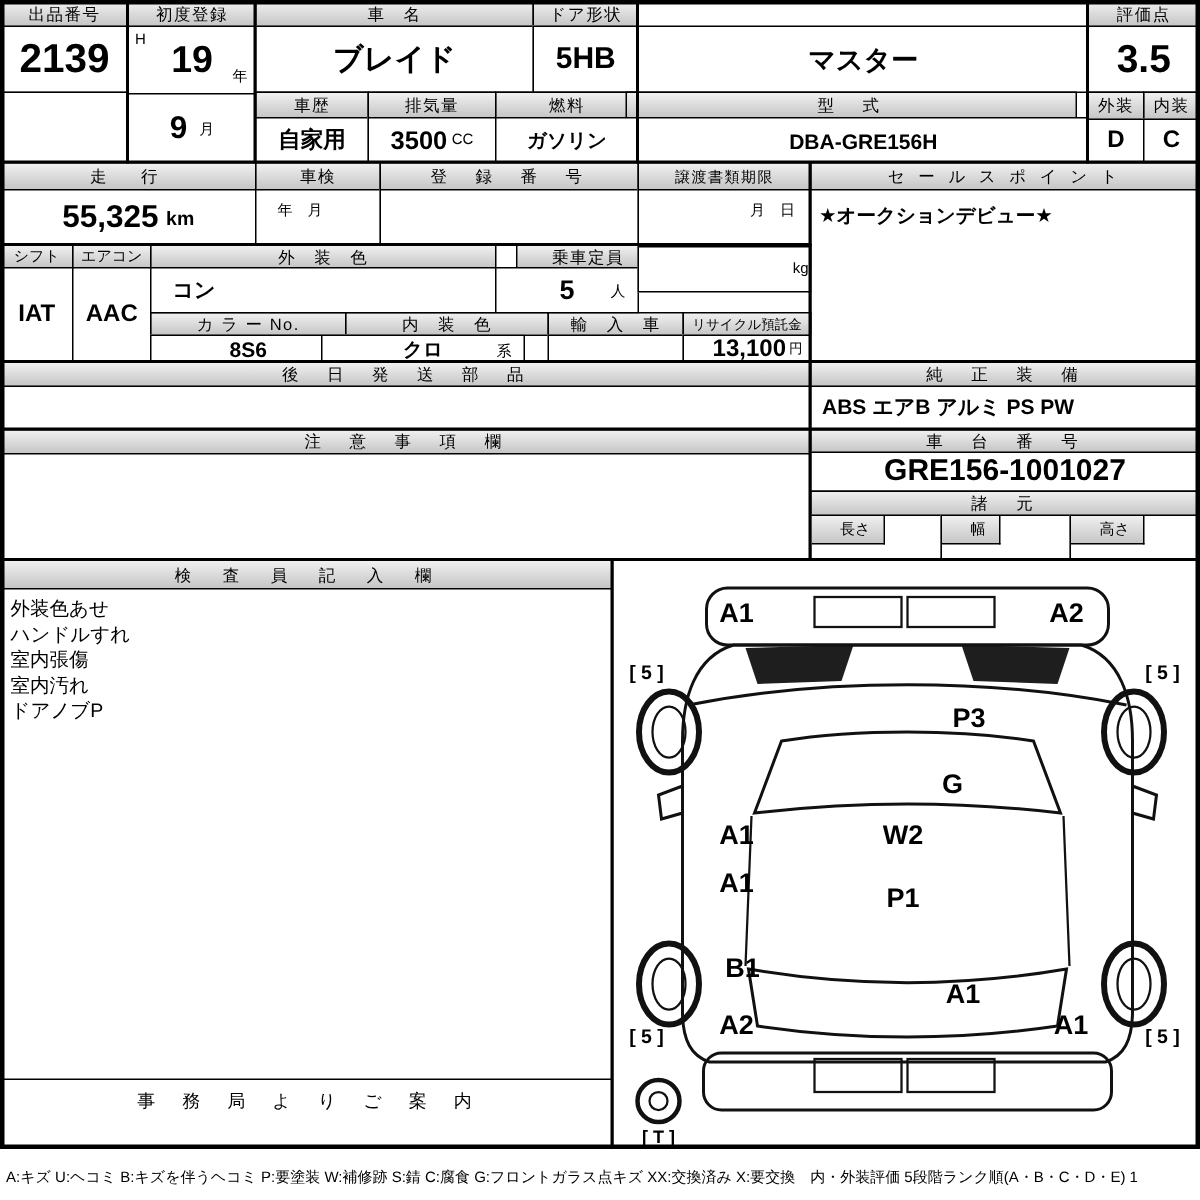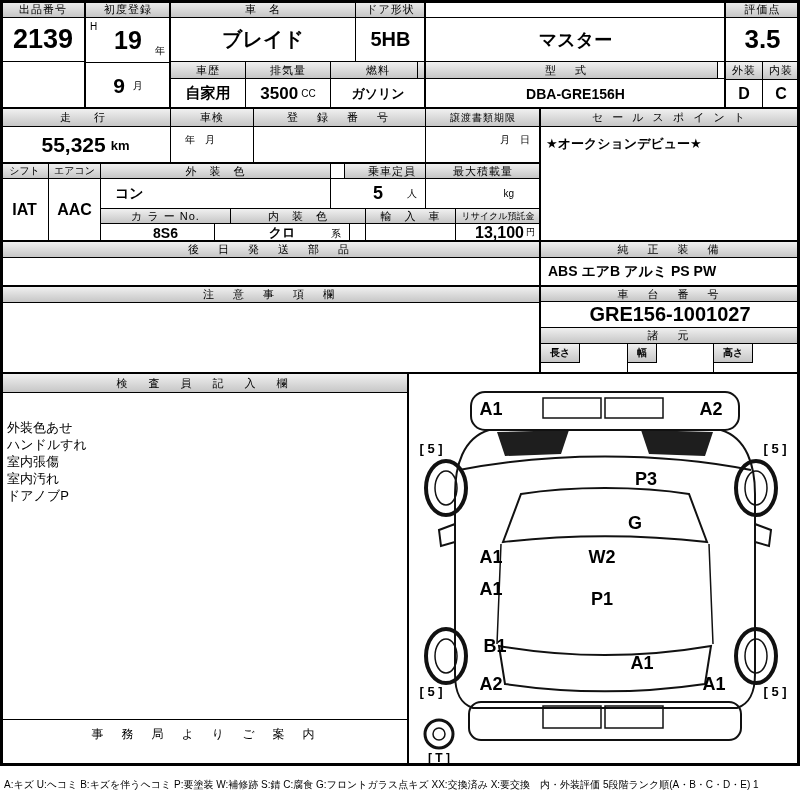--- a/index.html
+++ b/index.html
@@ -9,25 +9,25 @@
         display:flex;align-items:center;justify-content:center;overflow:hidden;white-space:nowrap;}
   .hd{background:linear-gradient(180deg,#f0f0f0 0%,#c6c6c6 100%);font-size:11px;letter-spacing:1px;}
   .val{font-weight:bold;}
   .left{justify-content:flex-start;}
   .right{justify-content:flex-end;}
   .topleft{align-items:flex-start;justify-content:flex-start;}
   .small{font-size:10px;font-weight:normal;}
   .corner{position:absolute;font-size:10px;font-weight:normal;}
   .line{position:absolute;background:#000;}
   .frame{position:absolute;left:0;top:0;width:800px;height:766px;border:3px solid #000;box-sizing:border-box;pointer-events:none;}
-  .chip{position:absolute;left:0;top:0;font-size:10px;padding:2px 9px 2px 9px;
-        background:linear-gradient(180deg,#f0f0f0,#c6c6c6);border-right:1px solid #000;border-bottom:1px solid #000;font-weight:bold;}
+  .chip{position:absolute;left:0;top:0;font-size:10px;padding:2px 9px 2px 19px;
+        background:linear-gradient(180deg,#f0f0f0,#c6c6c6);border-right:1px solid #000;border-bottom:1px solid #000;}
   .diagram{position:absolute;left:408px;top:373px;width:392px;height:392px;border:1px solid #000;box-sizing:border-box;background:#fff;}
   .marker{position:absolute;transform:translate(-50%,-50%);font-weight:bold;font-size:18px;white-space:nowrap;}
-  .insp-lines{position:absolute;left:0;top:414px;width:409px;height:326px;box-sizing:border-box;
+  .insp-lines{position:absolute;left:0;top:392px;width:409px;height:326px;box-sizing:border-box;
               border-left:1px solid #000;border-right:1px solid #000;padding:5px 0 0 6px;font-size:13px;line-height:17px;}
   .legend{position:absolute;left:0;top:766px;width:800px;height:34px;font-size:10px;padding:12px 2px 0 4px;box-sizing:border-box;}
 </style>
 </head>
 <body>
 
 <div class="sheet">
 
   <div class="cell hd" style="left:0;top:0;width:86px;height:18px">出品番号</div>
   <div class="cell hd" style="left:85px;top:0;width:86px;height:18px">初度登録</div>
@@ -90,21 +90,21 @@
 
   <div class="cell hd" style="left:100px;top:163px;width:231px;height:16px">外　装　色</div>
   <div class="cell hd" style="left:344px;top:163px;width:96px;height:16px">乗車定員</div>
   <div class="cell hd" style="left:425px;top:163px;width:116px;height:16px">最大積載量</div>
 
   <div class="cell left val" style="left:100px;top:178px;width:231px;height:31px;font-size:14px;padding-left:14px">コン</div>
   <div class="cell" style="left:330px;top:178px;width:96px;height:31px">
     <span class="val" style="font-size:18px">5</span>
     <span class="corner" style="right:8px;bottom:7px">人</span>
   </div>
-  <div class="cell right small" style="left:425px;top:178px;width:116px;height:31px;padding-right:26px">kg</div>
+  <div class="cell right small" style="left:425px;top:164px;width:116px;height:31px;padding-right:1px">kg</div>
 
   <div class="cell hd" style="left:100px;top:208px;width:131px;height:16px">カ ラ ー No.</div>
   <div class="cell hd" style="left:230px;top:208px;width:136px;height:16px">内　装　色</div>
   <div class="cell hd" style="left:365px;top:208px;width:91px;height:16px">輸　入　車</div>
   <div class="cell hd" style="left:455px;top:208px;width:86px;height:16px;font-size:9px;letter-spacing:0">リサイクル預託金</div>
 
   <div class="cell val" style="left:100px;top:223px;width:131px;height:19px;font-size:14px">8S6</div>
   <div class="cell" style="left:214px;top:223px;width:136px;height:19px">
     <span class="val" style="font-size:13px">クロ</span>
     <span class="corner" style="right:8px;top:3px">系</span>

